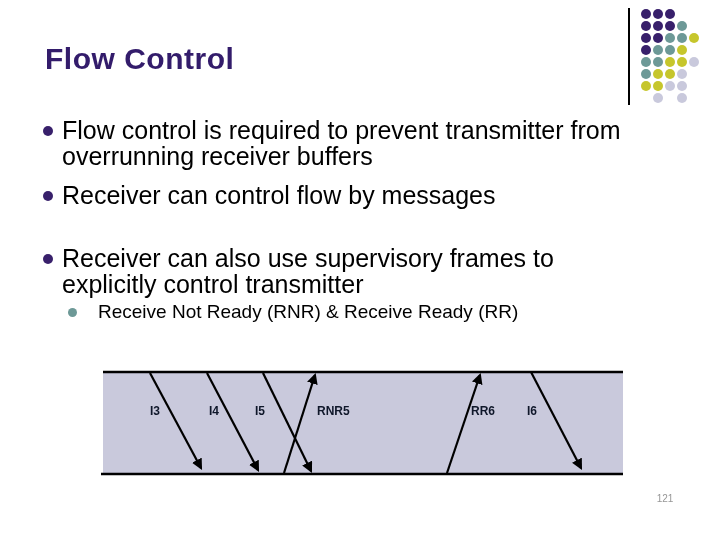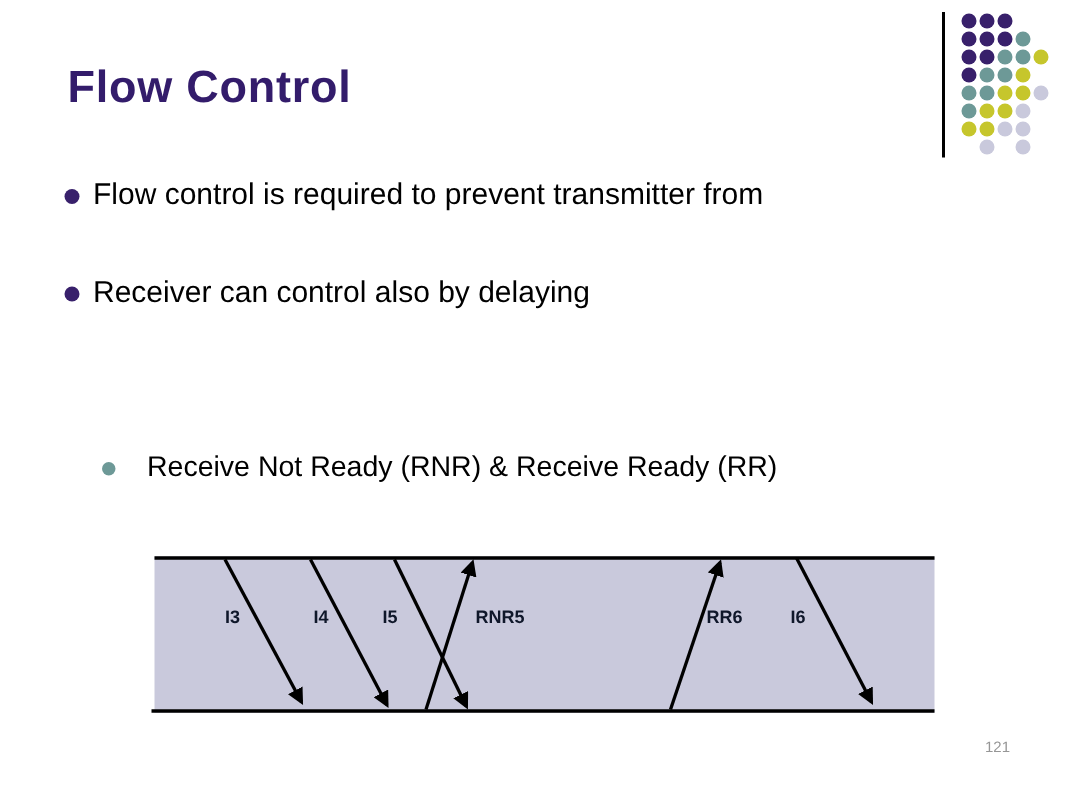--- a/index.html
+++ b/index.html
@@ -54,21 +54,21 @@
   .bullet-dot {
     flex: 0 0 auto;
     width: 10px;
     height: 10px;
     border-radius: 50%;
     background: #38206b;
     margin-top: 9px;
     margin-right: 9px;
   }
   .bullet-text {
-    font-size: 20px;
+    font-size: 25px;
     line-height: 26px;
     color: #000;
     white-space: nowrap;
   }
   .sub-bullet { position: absolute; left: 68px; display: flex; align-items: flex-start; }
   .sub-bullet .bullet-dot {
     width: 9px; height: 9px;
     background: #6d9997;
     margin-top: 7px;
     margin-right: 21px;
@@ -133,30 +133,38 @@
       <span class="logo-dot" style="left: 24px; top: 72px; background: rgb(201, 201, 220);"></span>
       <span class="logo-dot" style="left: 36px; top: 72px; background: rgb(201, 201, 220);"></span>
       <span class="logo-dot" style="left: 12px; top: 84px; background: rgb(201, 201, 220);"></span>
       <span class="logo-dot" style="left: 36px; top: 84px; background: rgb(201, 201, 220);"></span>
     </div>
 
   <div class="bullet" style="top:117px;">
     <span class="bullet-dot"></span>
     <span class="bullet-text">
       <div>Flow control is required to prevent transmitter from</div>
+      <div>overrunning receiver buffers</div>
     </span>
   </div>
 
   <div class="bullet" style="top:182px;">
     <span class="bullet-dot"></span>
     <span class="bullet-text">
-      <div>Receiver can control also by delaying</div>
+      <div>Receiver can control flow by messages</div>
     </span>
   </div>
 
+  <div class="bullet" style="top:245px;">
+    <span class="bullet-dot"></span>
+    <span class="bullet-text">
+      <div>Receiver can also use supervisory frames to</div>
+      <div>explicitly control transmitter</div>
+    </span>
+  </div>
 
   <div class="sub-bullet" style="top:301px;">
     <span class="bullet-dot"></span>
     <span class="bullet-text">Receive Not Ready (RNR) &amp;  Receive Ready (RR)</span>
   </div>
 
   <svg class="diagram-svg" width="720" height="540" viewBox="0 0 720 540">
     <defs>
       <marker id="arrow" viewBox="0 0 10 10" refX="8" refY="5" markerWidth="5" markerHeight="5" orient="auto-start-reverse">
         <path d="M 0 0 L 10 5 L 0 10 z" fill="#000"></path>

